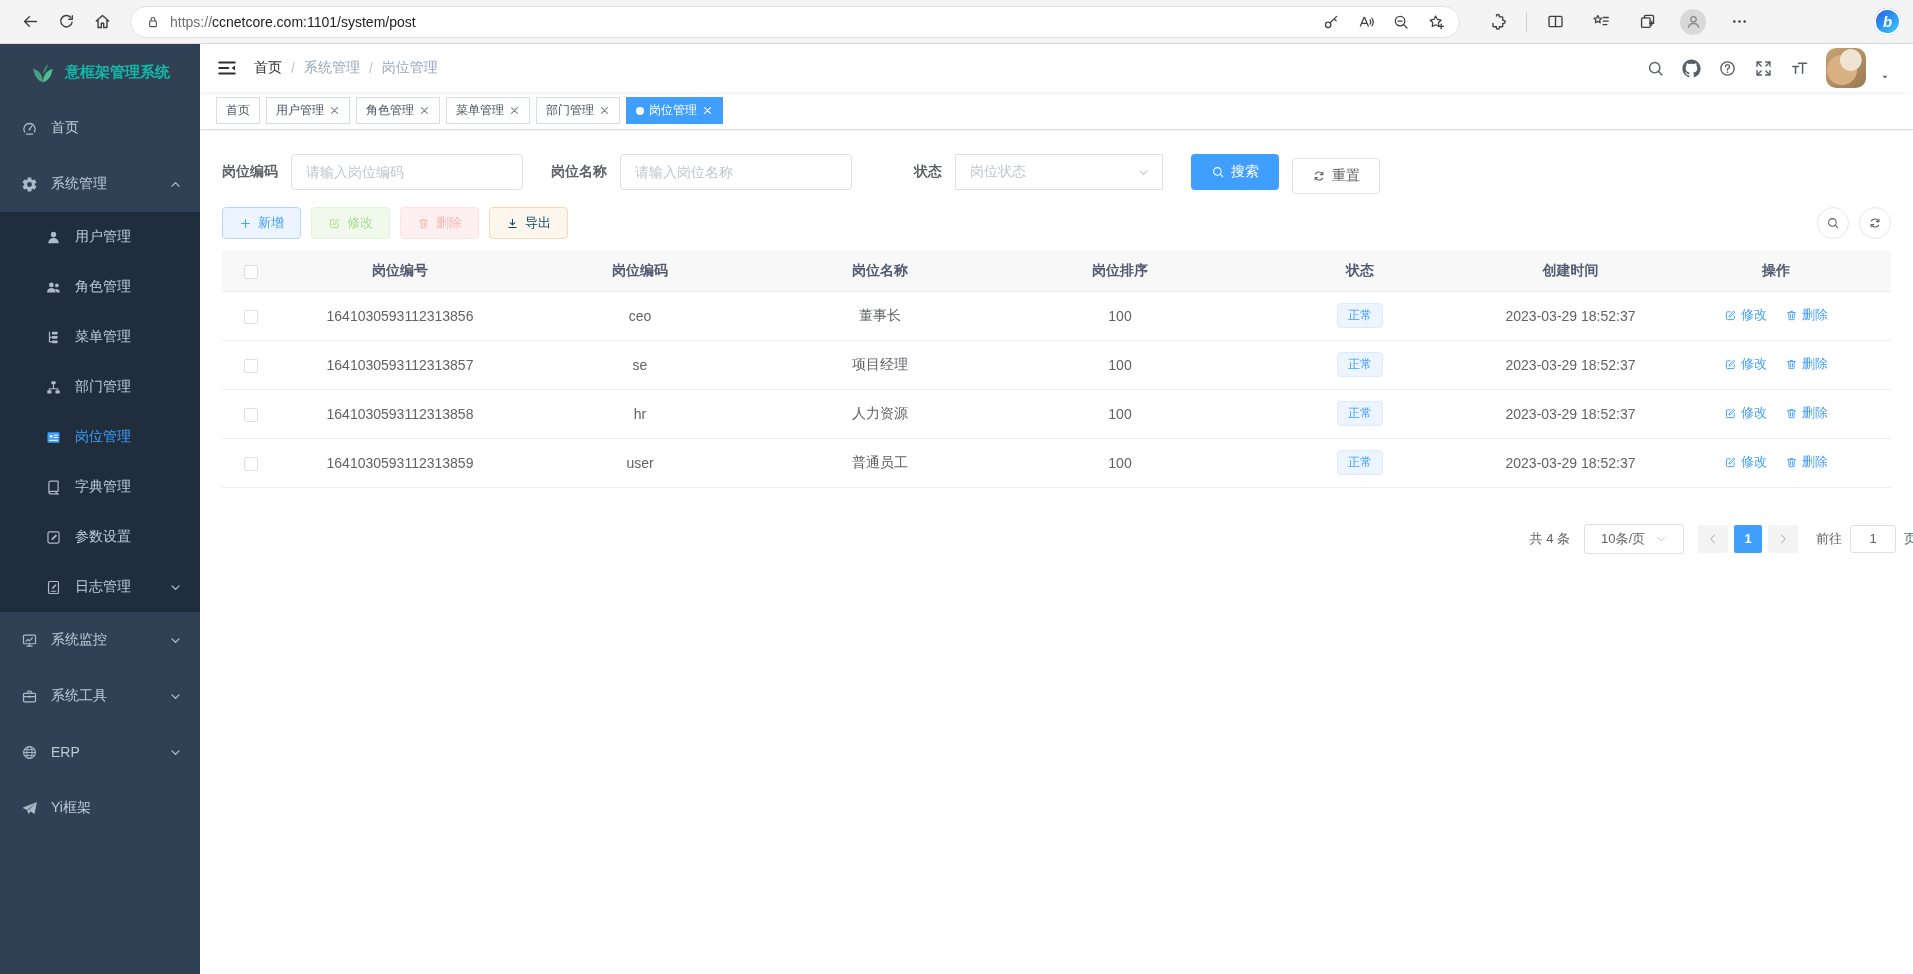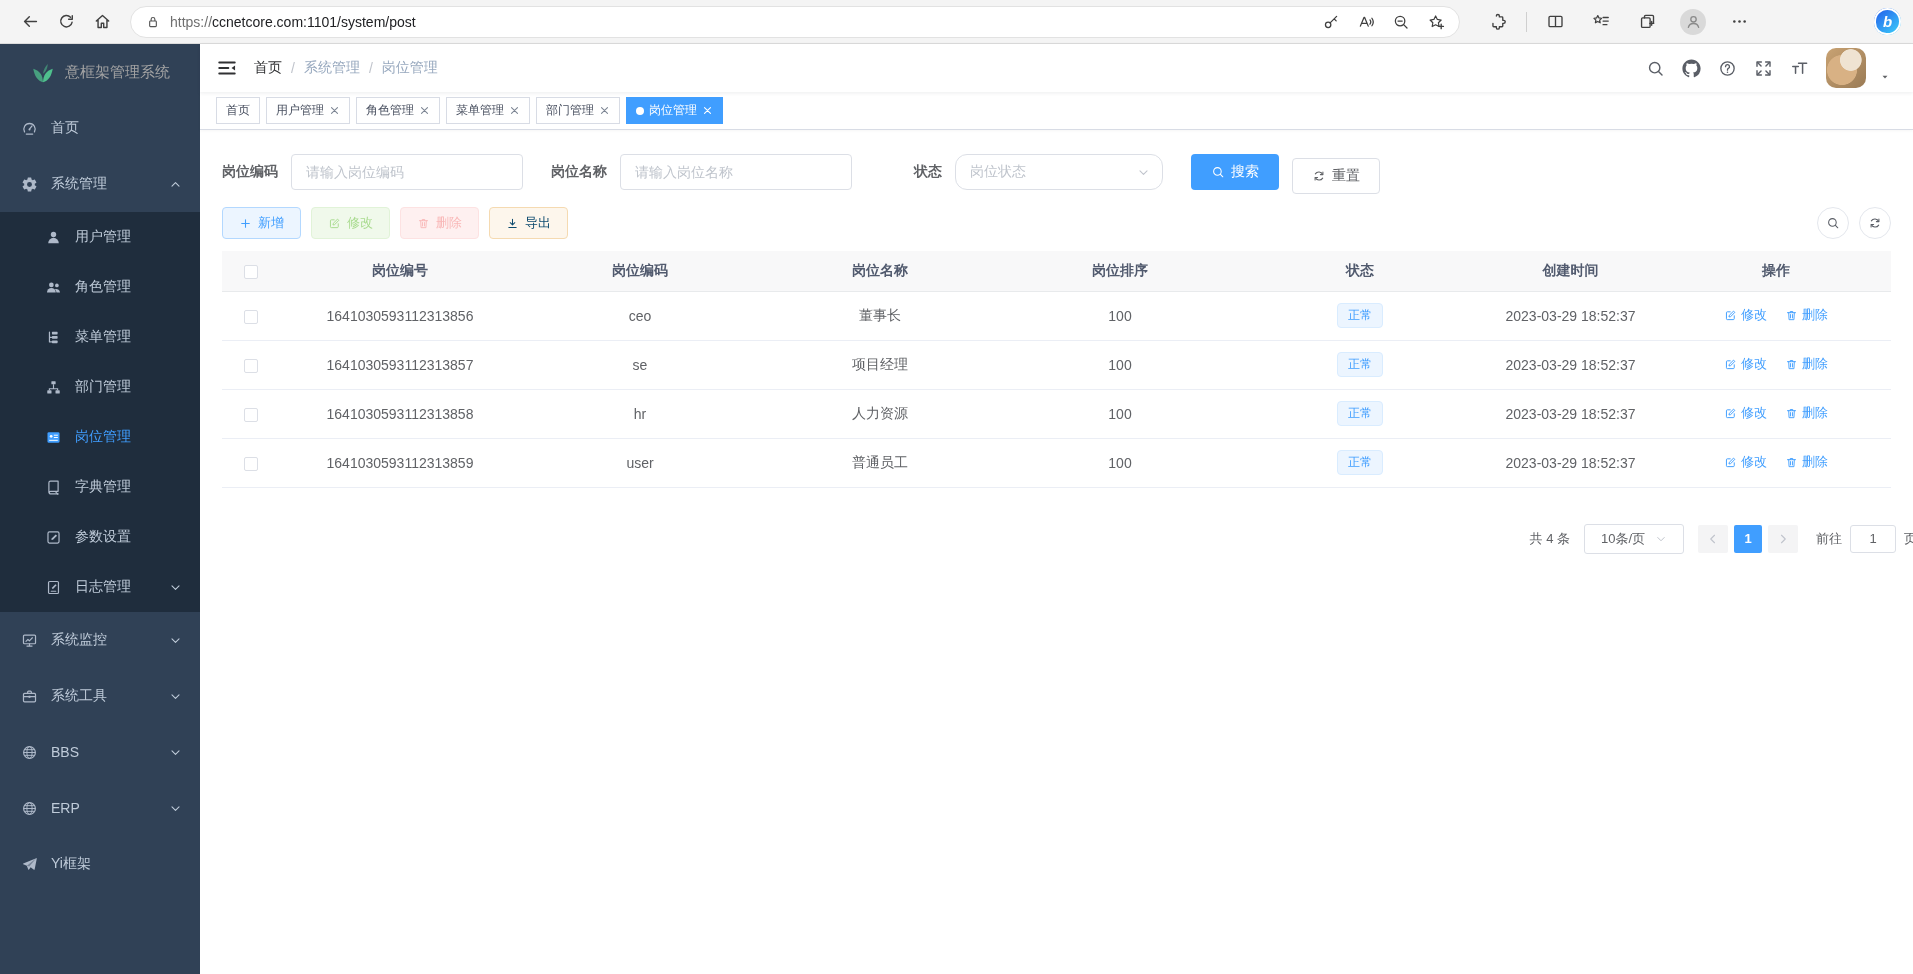--- a/index.html
+++ b/index.html
@@ -18,21 +18,21 @@
   .pill-right { margin-left:auto; display:flex; align-items:center; gap:17px; color:#3f3f3f; }
   .pill-right svg { width:18px; height:18px; }
   .browser-right { display:flex; align-items:center; gap:10px; margin-left:10px; flex:1; }
   .vdiv { width:1px; height:20px; background:#cfcfcf; }
   .profile-dot { width:26px; height:26px; border-radius:50%; background:#d9d9d9; display:flex; align-items:center; justify-content:center; color:#8a8a8a; }
   .copilot { width:27px; height:27px; border-radius:50% 50% 50% 46%; background:linear-gradient(140deg,#2563eb 10%,#38bdf8 80%); margin-left:auto; display:flex; align-items:center; justify-content:center; color:#fff; font-weight:bold; font-style:italic; font-size:15px; box-shadow:0 0 0 2px #fff inset; cursor:pointer; }
 
   
   .app { position:absolute; top:44px; left:0; right:0; bottom:0; display:flex; }
   .sidebar { width:200px; background:#304156; color:#bfcbd9; flex:none; }
-  .logo-row { height:56px; display:flex; align-items:center; justify-content:center; gap:9px; color:#a3a3a3; font-weight:normal; font-size:15px; }
+  .logo-row { height:56px; display:flex; align-items:center; justify-content:center; gap:9px; color:#14b8a6; font-weight:bold; font-size:15px; }
   .logo-row svg { width:26px; height:26px; color:#4fc08d; }
   .nav { font-size:14px; }
   .nav-item { height:56px; display:flex; align-items:center; padding:0 18px 0 21px; cursor:pointer; white-space:nowrap; }
   .nav-item .ic { width:17px; height:17px; margin-right:13px; color:#aeb9c9; flex:none; }
   .nav-item .chev { margin-left:auto; width:13px; height:13px; color:#bfcbd9; }
   .submenu { background:#1f2d3d; }
   .submenu .nav-item { height:50px; padding-left:45px; }
   .nav-item.active { color:#409eff; }
   .nav-item.active .ic { color:#409eff; }
 
@@ -61,21 +61,21 @@
   .tag.active .x { color:#fff; }
   .tag .dot { width:8px; height:8px; border-radius:50%; background:#fff; }
 
   
   .content { padding:20px 22px 0 22px; }
   .filters { display:flex; align-items:center; }
   .flabel { font-size:14px; font-weight:bold; color:#606266; margin-right:13px; white-space:nowrap; }
   .finput { width:232px; height:36px; border:1px solid #dcdfe6; border-radius:4px; padding:0 14px; font-size:14px; color:#606266; outline:none; }
   .finput::placeholder { color:#bfc4cc; }
   .ml28 { margin-left:28px; } .ml62 { margin-left:62px; }
-  .fsel { width:208px; height:36px; border:1px solid #dcdfe6; border-radius:12px; padding:0 12px 0 14px; display:flex; align-items:center; justify-content:space-between; color:#bfc4cc; font-size:14px; cursor:pointer; background:#fff; }
+  .fsel { width:208px; height:36px; border:1px solid #dcdfe6; border-radius:0; padding:0 12px 0 14px; display:flex; align-items:center; justify-content:space-between; color:#bfc4cc; font-size:14px; cursor:pointer; background:#fff; }
   .fsel .chev { width:13px; height:13px; color:#c0c4cc; }
   .btn { height:36px; border-radius:4px; font-size:14px; display:inline-flex; align-items:center; gap:6px; padding:0 19px; cursor:pointer; border:1px solid transparent; }
   .btn svg { width:14px; height:14px; }
   .btn-primary { background:#409eff; color:#fff; margin-left:28px; }
   .btn-plain { background:#fff; border-color:#dcdfe6; color:#606266; margin-left:13px;margin-top:8px; }
 
   .toolbar { margin-top:13px; display:flex; }
   .mbtn { height:32px; padding:0 16px; border-radius:4px; font-size:13px; display:inline-flex; align-items:center; gap:6px; margin-right:10px; border:1px solid; cursor:pointer; background:#fff; }
   .mbtn svg { width:13px; height:13px; }
   .mbtn.add { background:#ecf5ff; border-color:#b3d8ff; color:#409eff; }
@@ -469,29 +469,20 @@
         <span>系统监控</span>
         <svg class="chev">
             <use href="#i-chdn"></use>
           </svg>
       </div>
       <div class="nav-item">
         <svg class="ic">
             <use href="#i-case"></use>
           </svg>
         <span>系统工具</span>
-        <svg class="chev">
-            <use href="#i-chdn"></use>
-          </svg>
-      </div>
-      <div class="nav-item">
-        <svg class="ic">
-            <use href="#i-globe"></use>
-          </svg>
-        <span>BBS</span>
         <svg class="chev">
             <use href="#i-chdn"></use>
           </svg>
       </div>
       <div class="nav-item">
         <svg class="ic">
             <use href="#i-globe"></use>
           </svg>
         <span>ERP</span>
         <svg class="chev">

